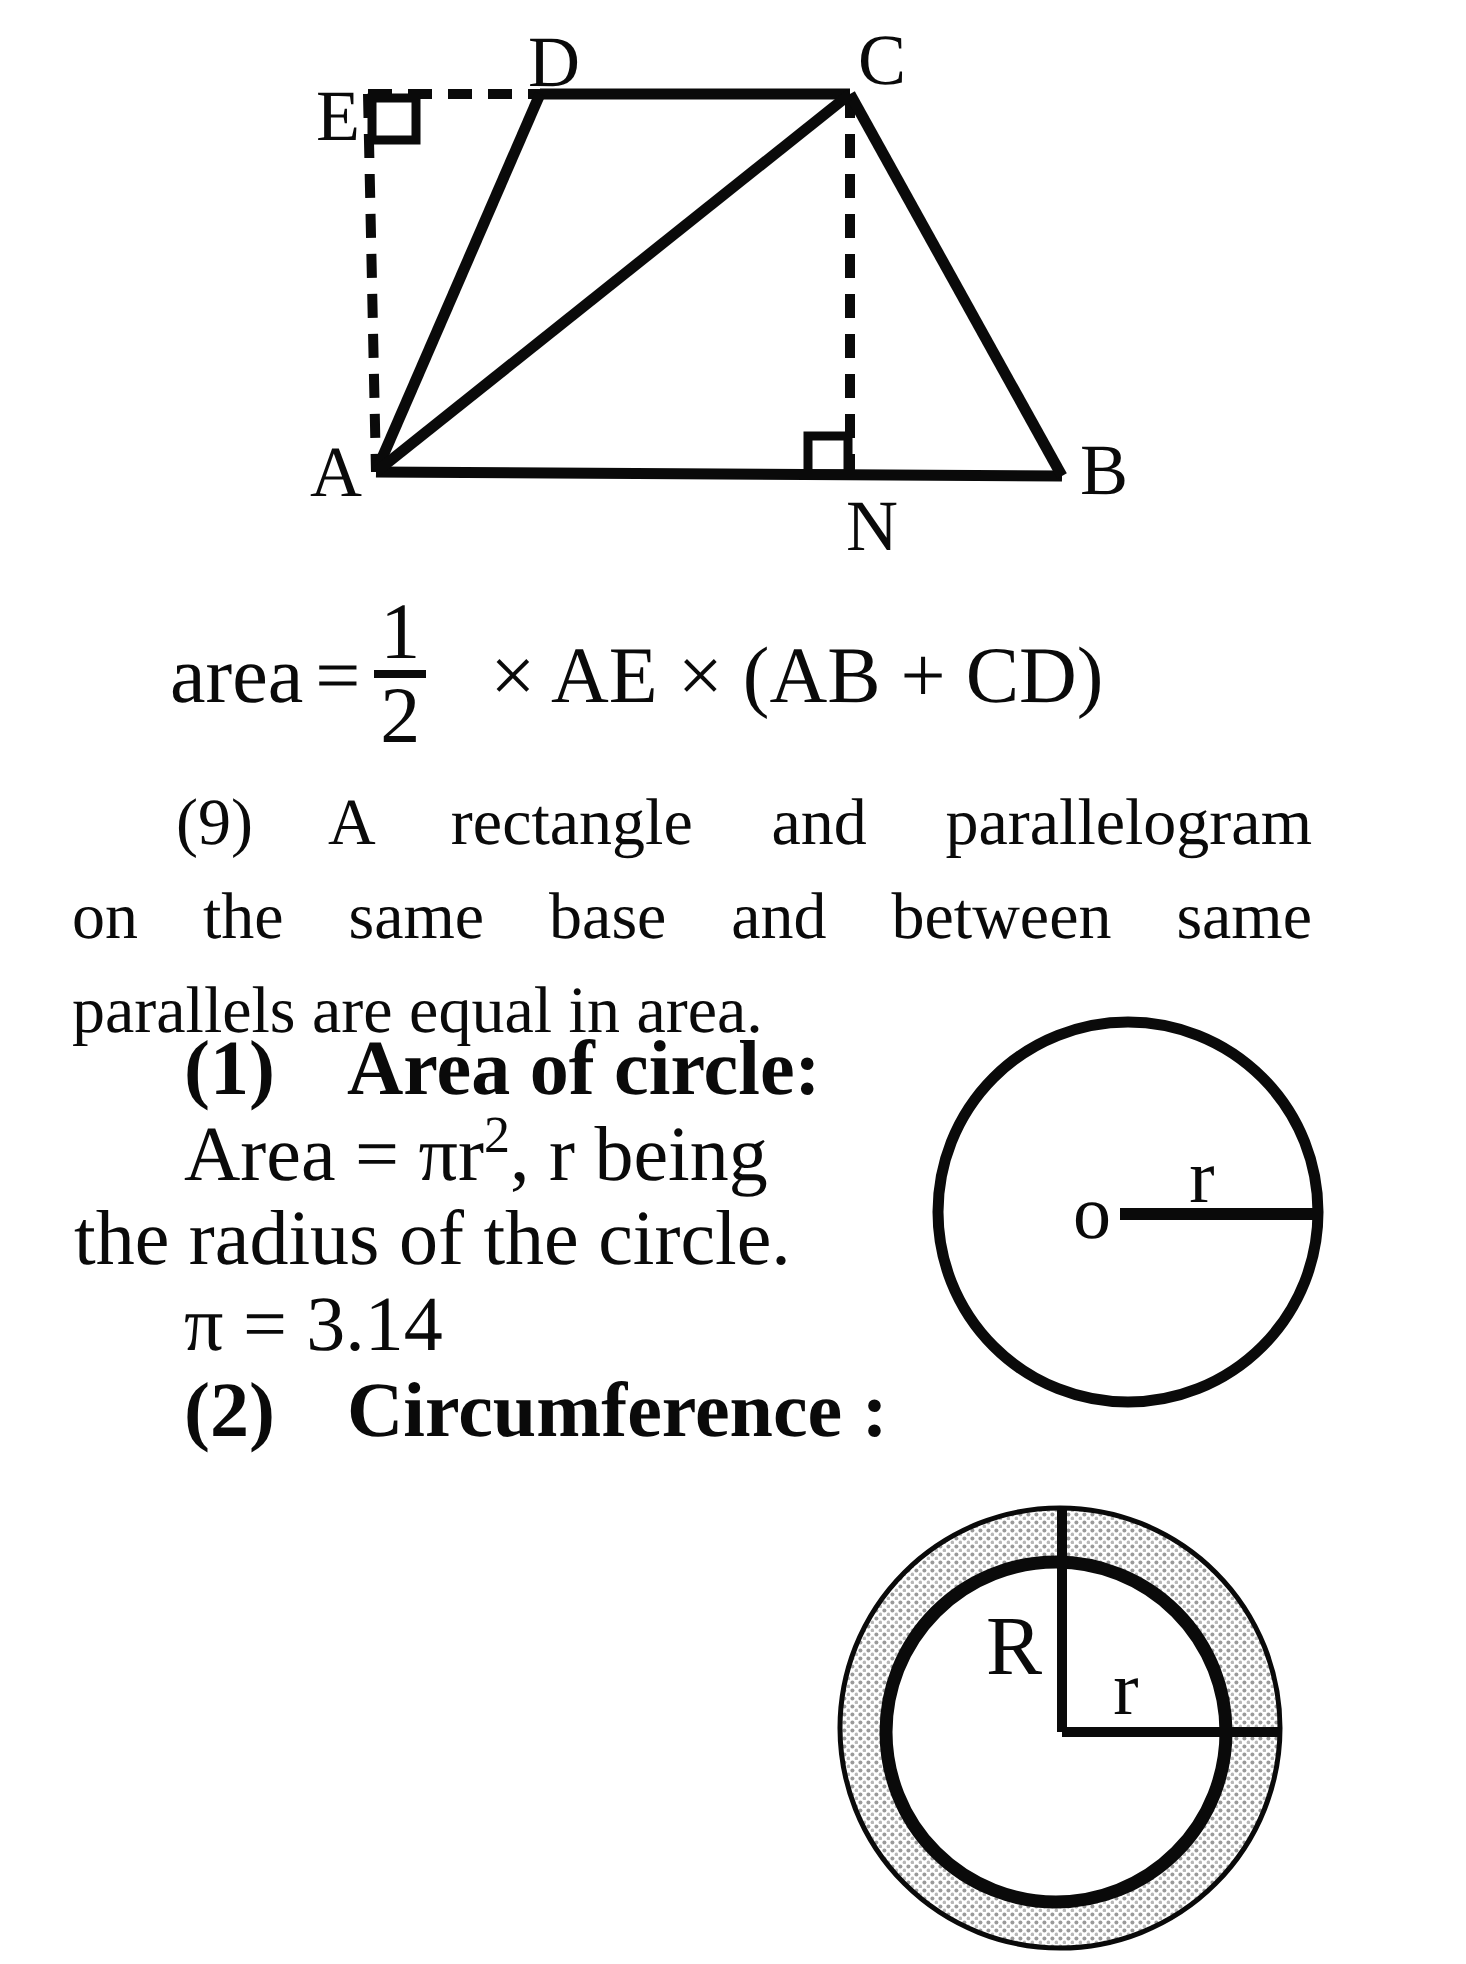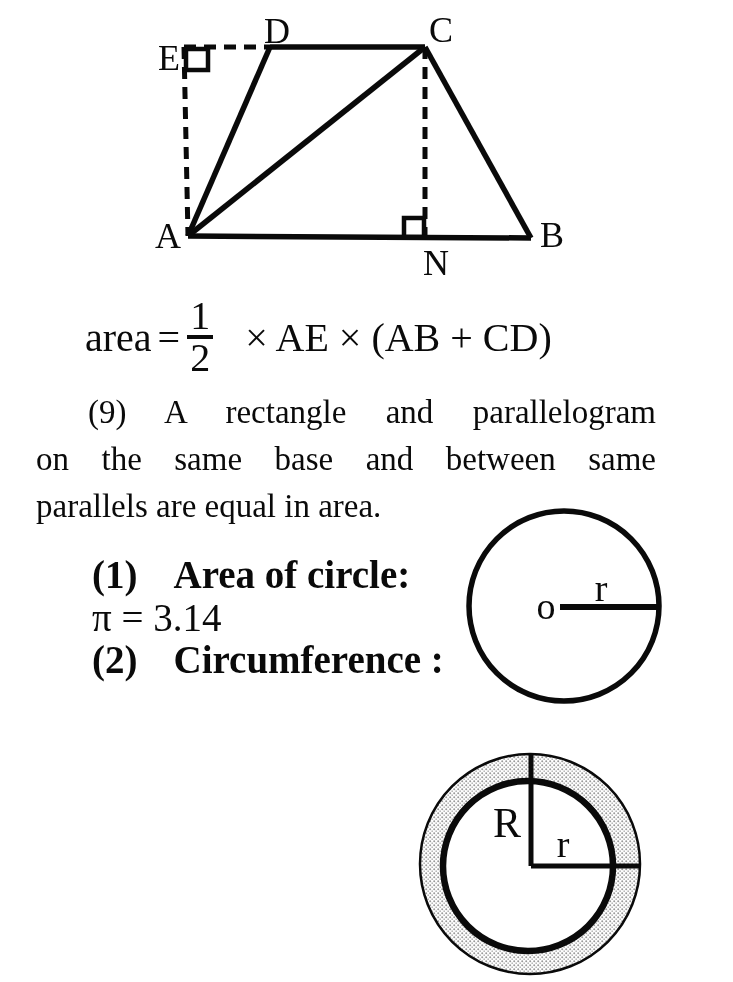--- a/index.html
+++ b/index.html
@@ -57,21 +57,21 @@
     font-size: 33px;
     line-height: 47px;
   }
   .jline { text-align: justify; text-align-last: justify; }
   .ind52 { padding-left: 52px; }
 
   
   .sections {
     position: absolute;
     left: 37px;
-    top: 554px;
+    top: 514px;
     width: 420px;
     font-size: 39px;
     line-height: 42.7px;
     white-space: nowrap;
   }
   .ind55 { padding-left: 55px; }
   .heading { font-weight: bold; }
   .heading .title { margin-left: 36px; }
   sup.sq { font-size: 26px; vertical-align: super; line-height: 0; }
 </style>
@@ -117,20 +117,24 @@
   <div class="para9">
     <div class="jline ind52">(9) A rectangle and parallelogram</div>
     <div class="jline">on the same base and between same</div>
     <div>parallels are equal in area.</div>
   </div>
 
   <div class="sections">
     <div class="heading ind55">
       <span>(1)</span><span class="title">Area of circle:</span>
     </div>
+    <div class="ind55">
+      <span>Area = πr</span><sup class="sq">2</sup><span>, r being</span>
+    </div>
+    <div>the radius of the circle.</div>
     <div class="ind55">π = 3.14</div>
     <div class="heading ind55">
       <span>(2)</span><span class="title">Circumference :</span>
     </div>
   </div>
 
   <svg class="fig" style="left:455px; top:498px;" width="225" height="218">
     <circle cx="109" cy="108" r="95" fill="none" stroke="#0a0a0a" stroke-width="5.5"></circle>
     <line x1="105" y1="109" x2="204" y2="109" stroke="#0a0a0a" stroke-width="6"></line>
     <text x="91" y="121" font-size="38" text-anchor="middle">o</text>

